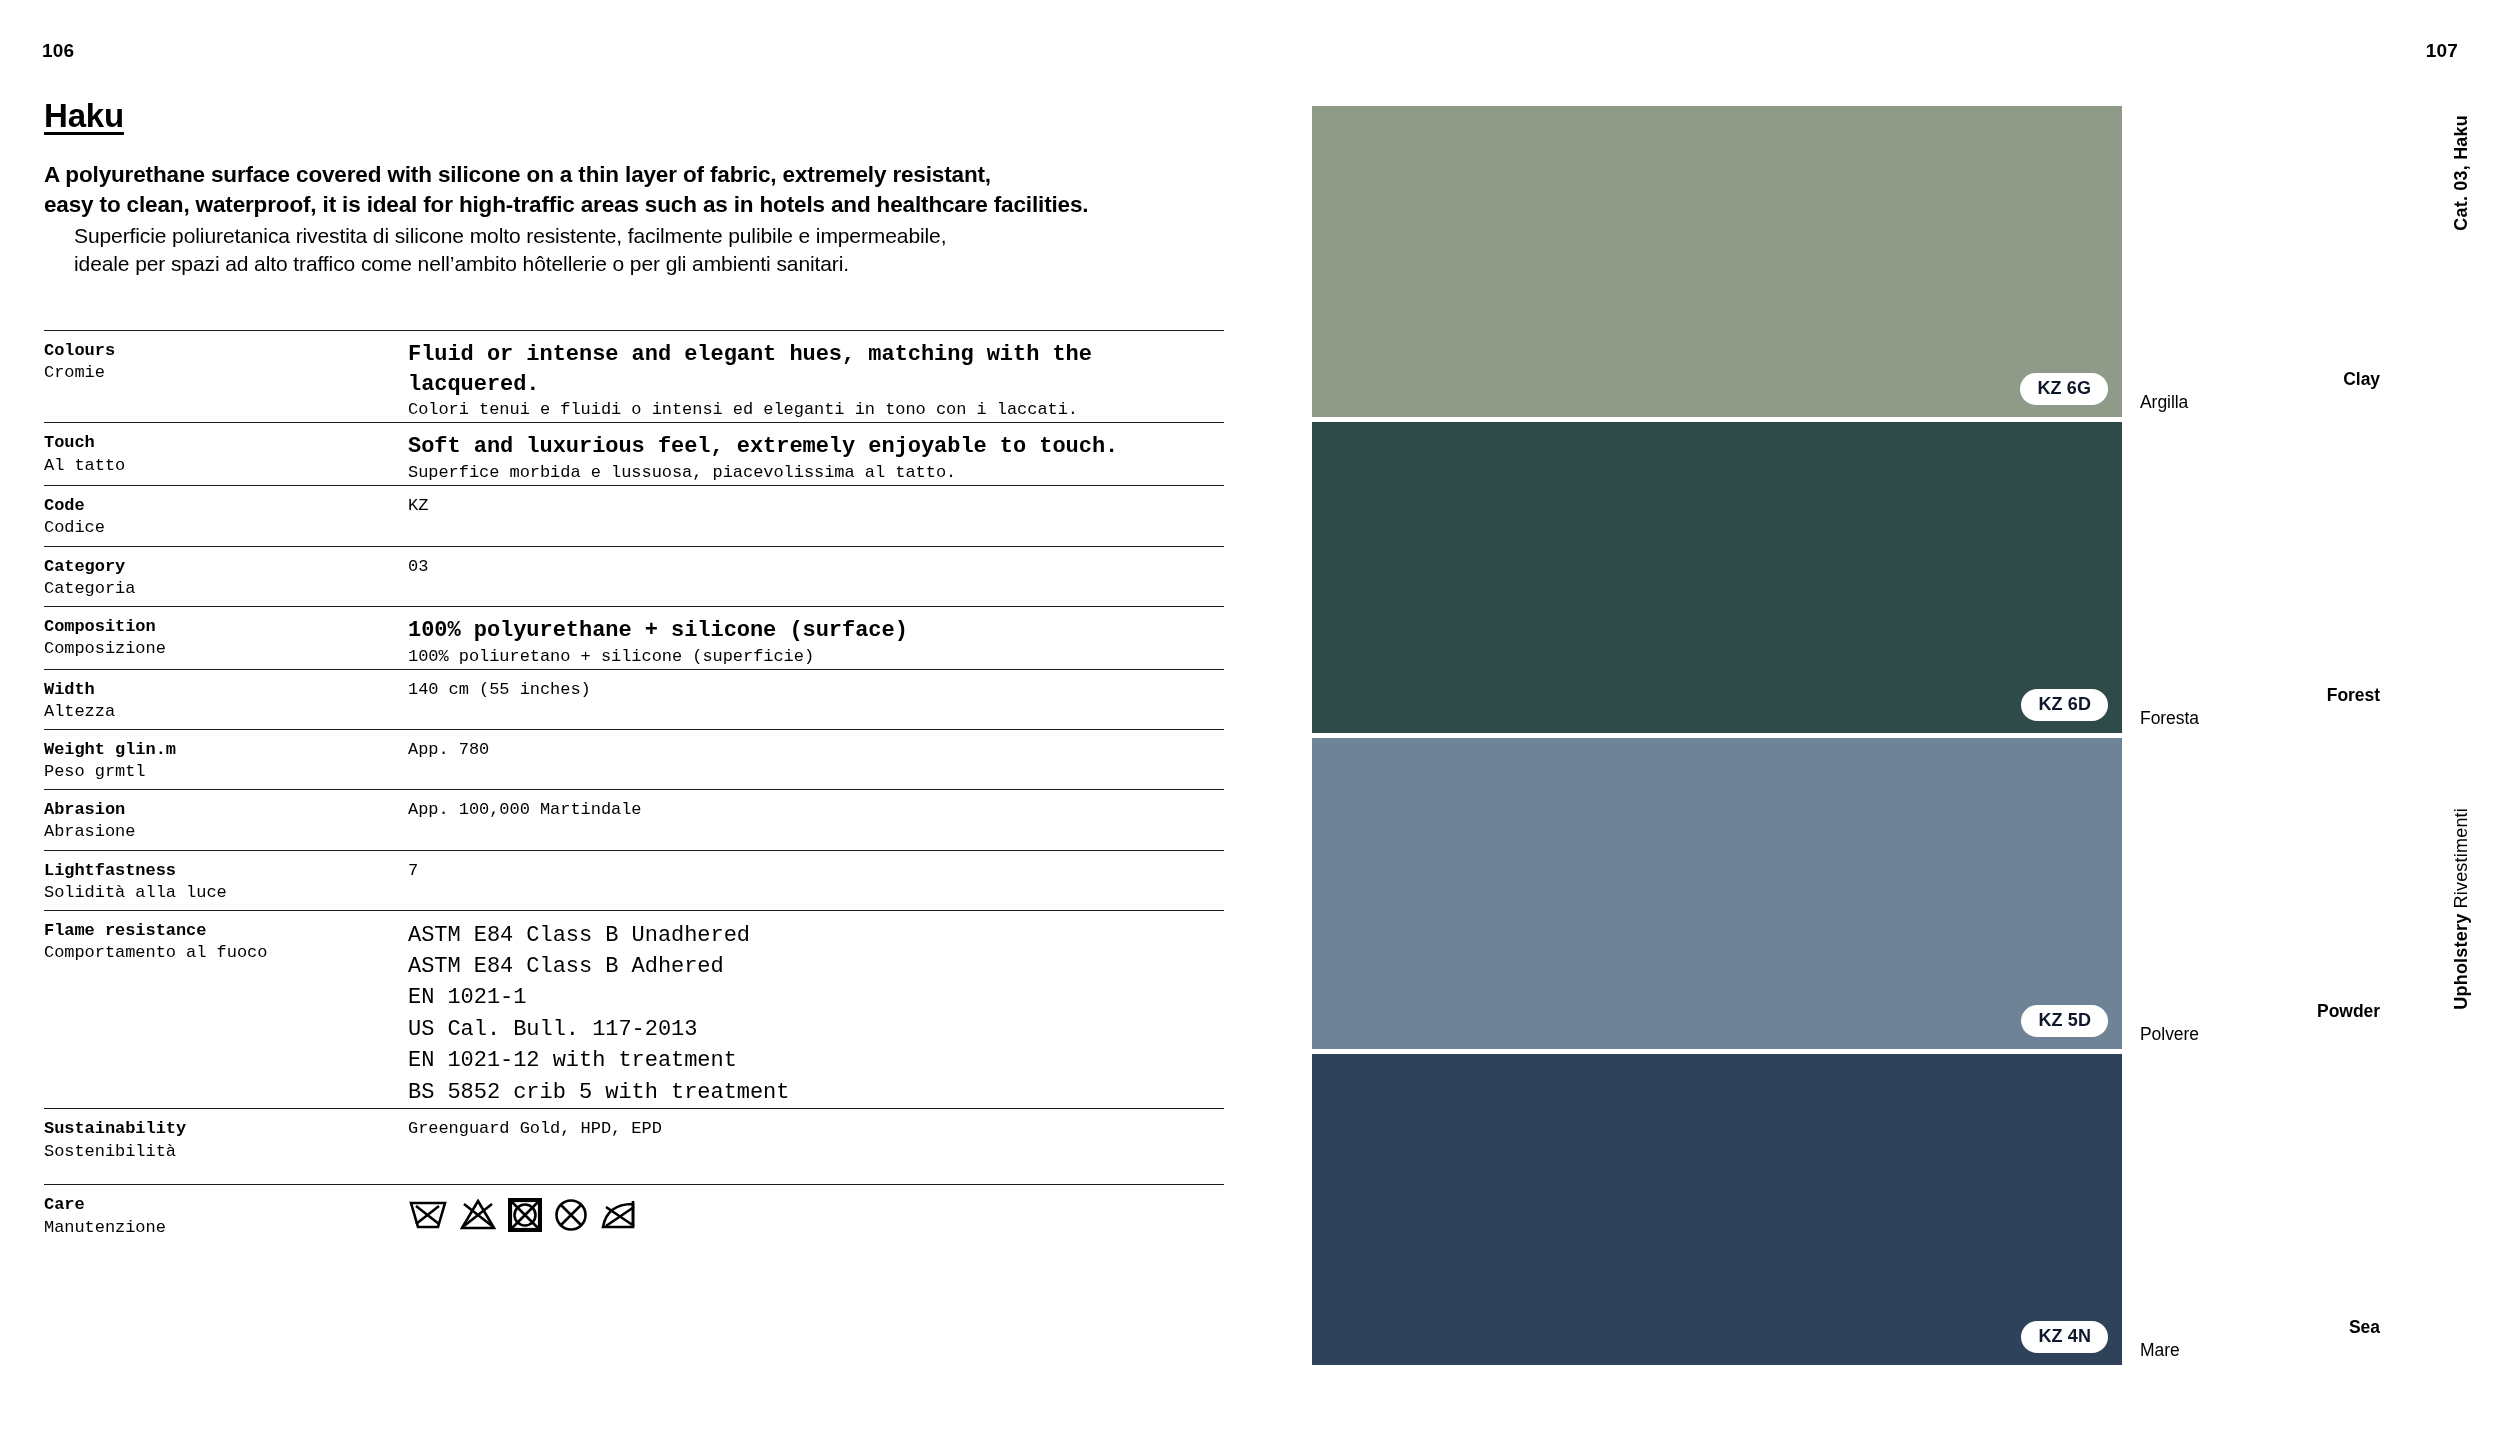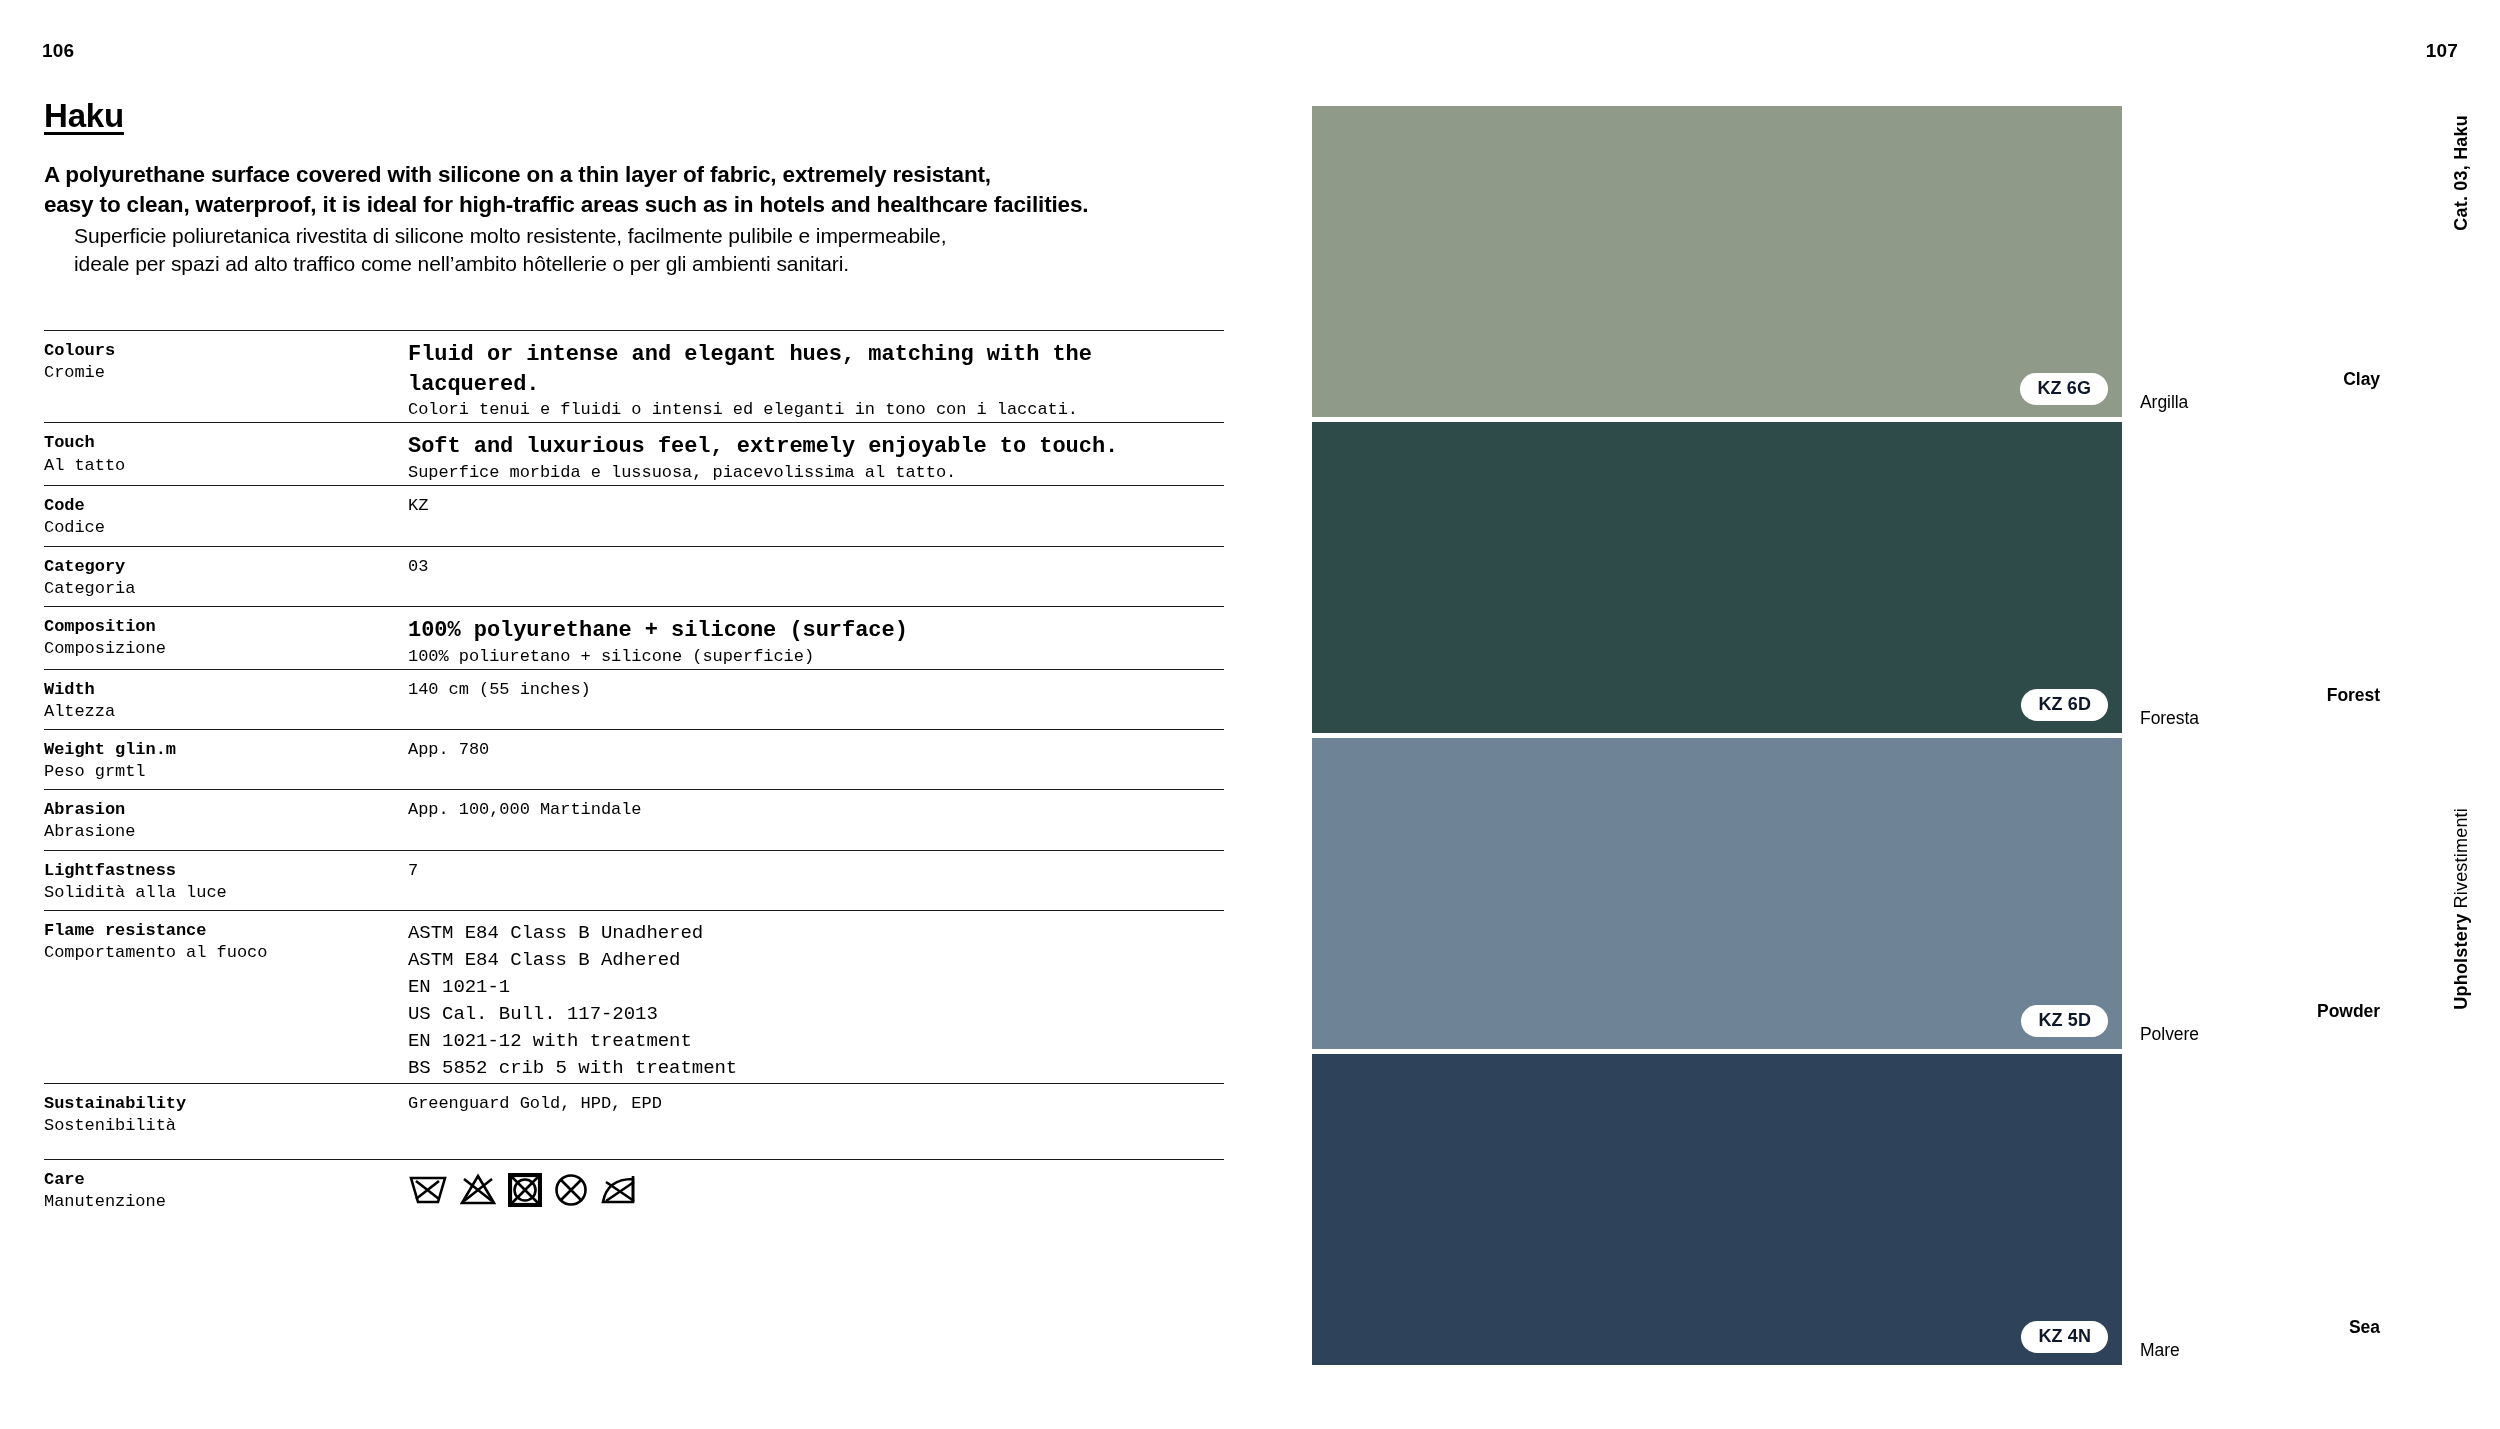--- a/index.html
+++ b/index.html
@@ -106,21 +106,21 @@
     line-height:1.35;
     letter-spacing:-0.05px;
   }
   .val-it, .val-plain {
     font-size:17px;
     font-weight:400;
     line-height:1.35;
     letter-spacing:-0.05px;
   }
   .val-list div {
-    font-size:19px;
+    font-size:22px;
     font-weight:400;
     line-height:1.43;
     letter-spacing:-0.05px;
   }
 
   
   .care-symbols {
     display:flex;
     gap:12px;
     align-items:flex-end;

